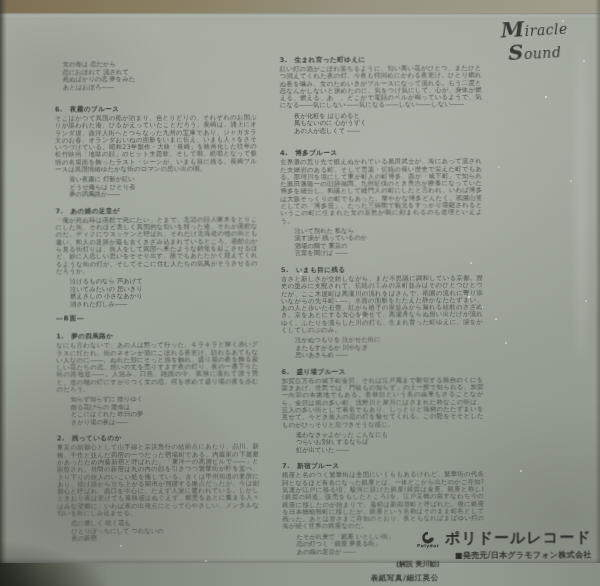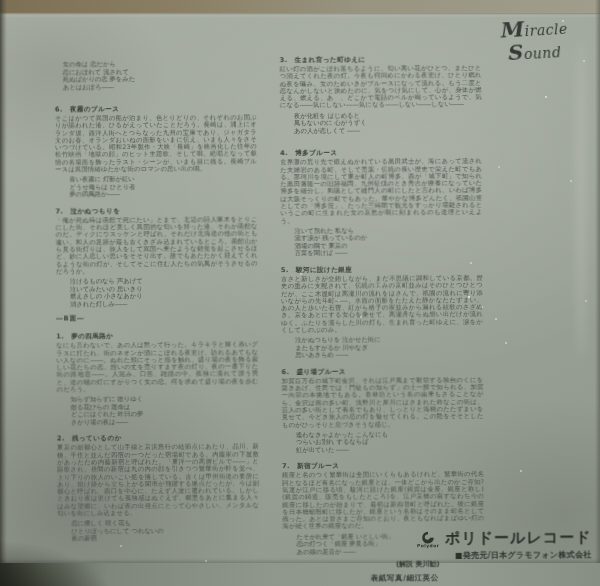--- a/index.html
+++ b/index.html
@@ -110,21 +110,21 @@
           <span class="num">6.</span><span>夜霧のブルース</span>
         </div>
         <div class="body-text">そこはかつて異国の船が泊まり、色とりどりの、それぞれのお国ぶりが謳われた港、ひるがえっていたことだろう。長崎は、浦上にオランダ坂、西洋人街へとつらなった九州の宝庫であり、ジャガタラ文のお春、オランダおいねの面影をいまに伝え、いまも人々をさそいつづけている。昭和23年製作・大映「長崎」を映画化した往年の松竹映画「地獄の顔」のヒット主題歌、そして唄、絶唱となって叙情の名場面を飾ったラスト・シーンが、いまも目に残る。長崎ブルースは異国情緒ゆたかな街のロマンの思い出の唄。</div>
         <div class="lyric">青い夜霧に 灯影が紅い
 どうせ俺らは ひとり者
 夢の四馬路か――</div>
       </div>
 
       <div class="sec">
         <div class="sec-head">
-          <span class="num">7.</span><span>泣かぬつもりを</span>
+          <span class="num">7.</span><span>あの娘の足音が</span>
         </div>
         <div class="body-text">「俺が死ぬ時は函館で死にたい」とまで、北辺の詩人啄木をとりこにした街、それほど美しく異国的な匂いを持った港、それが函館なのだ。ディクにウスッケンと呼ばれ、それだけ北海道の他の街とも違い、和人の足跡が最も古くきざみ込まれているところ。函館山から見る街灯りは、旅人をして異国へ来たような錯覚を起こさせるほど、妙に人恋しい思いをそそり出す。誰でもあたたかく迎えてくれるような街の灯が、そしてそこに住む人たちの気風がそうさせるのだろうか。</div>
         <div class="lyric">泣けるものなら 声あげて
 泣いてみたいの 思いきり
 燃えさしの 小さなあかり
 消された灯しみ――</div>
       </div>
 
       <div class="divider">―B面―</div>
 
@@ -169,21 +169,21 @@
         </div>
         <div class="body-text">玄界灘の荒り先で鍛えぬかれている黒田武士が、海にあって流された夫婦岩のある町、そして売薬・伝統の長い歴史で栄えた町でもある。那珂川を境にして東が町人の町博多、西が「城下町」で知られた黒田藩随一の旧跡福岡、九州征伐のとき秀吉が療養になっていた博多を細分し、和議として縫門人の町にしたと言われ、いわば博多は大阪そっくりの町でもあった。華やかな博多どんたく、祇園山笠としての「博多況」、たった三時間で観光をすっかり堪能されるというこの町に生まれた女の哀愁が唄に刻まれるのも道理といえよう。</div>
         <div class="lyric">泣いて別れた 私なら
 流す涙が 残っているのか
 酒場の隅で 東京の
 言葉を聞けば ――</div>
       </div>
 
       <div class="sec">
         <div class="sec-head">
-          <span class="num">5.</span><span>駿河に設けた銀座</span>
+          <span class="num">5.</span><span>いまも目に残る</span>
         </div>
         <div class="body-text">古さと新しさが交錯しながら、まだ不思議に調和している京都。歴史の重みに支配されて、伝統の工みの京町並みはそのひとつひとつだが、ここ木屋町は高瀬川の流れをはさんで、祇園の流れに寄り添いながらの先斗町――。水面の面影をたたえた静かなたたずまい、あの人と歩いた石畳、紅がら格子の家並みから漏れる絃歌のさざめき。京をあとにする女心を乗せて、高瀬舟ならぬ想い出だけが流れゆく。ふたりを濡らした川の灯も、生まれ育った町ゆえに、涙をかくしてしのぶのみ。</div>
         <div class="lyric">泣かぬつもりを 泣かせた街に
 またもすがるか 川やなぎ
 思いあきらめ ――</div>
       </div>
 
       <div class="sec">
         <div class="sec-head">
           <span class="num">6.</span><span>盛り場ブルース</span>

